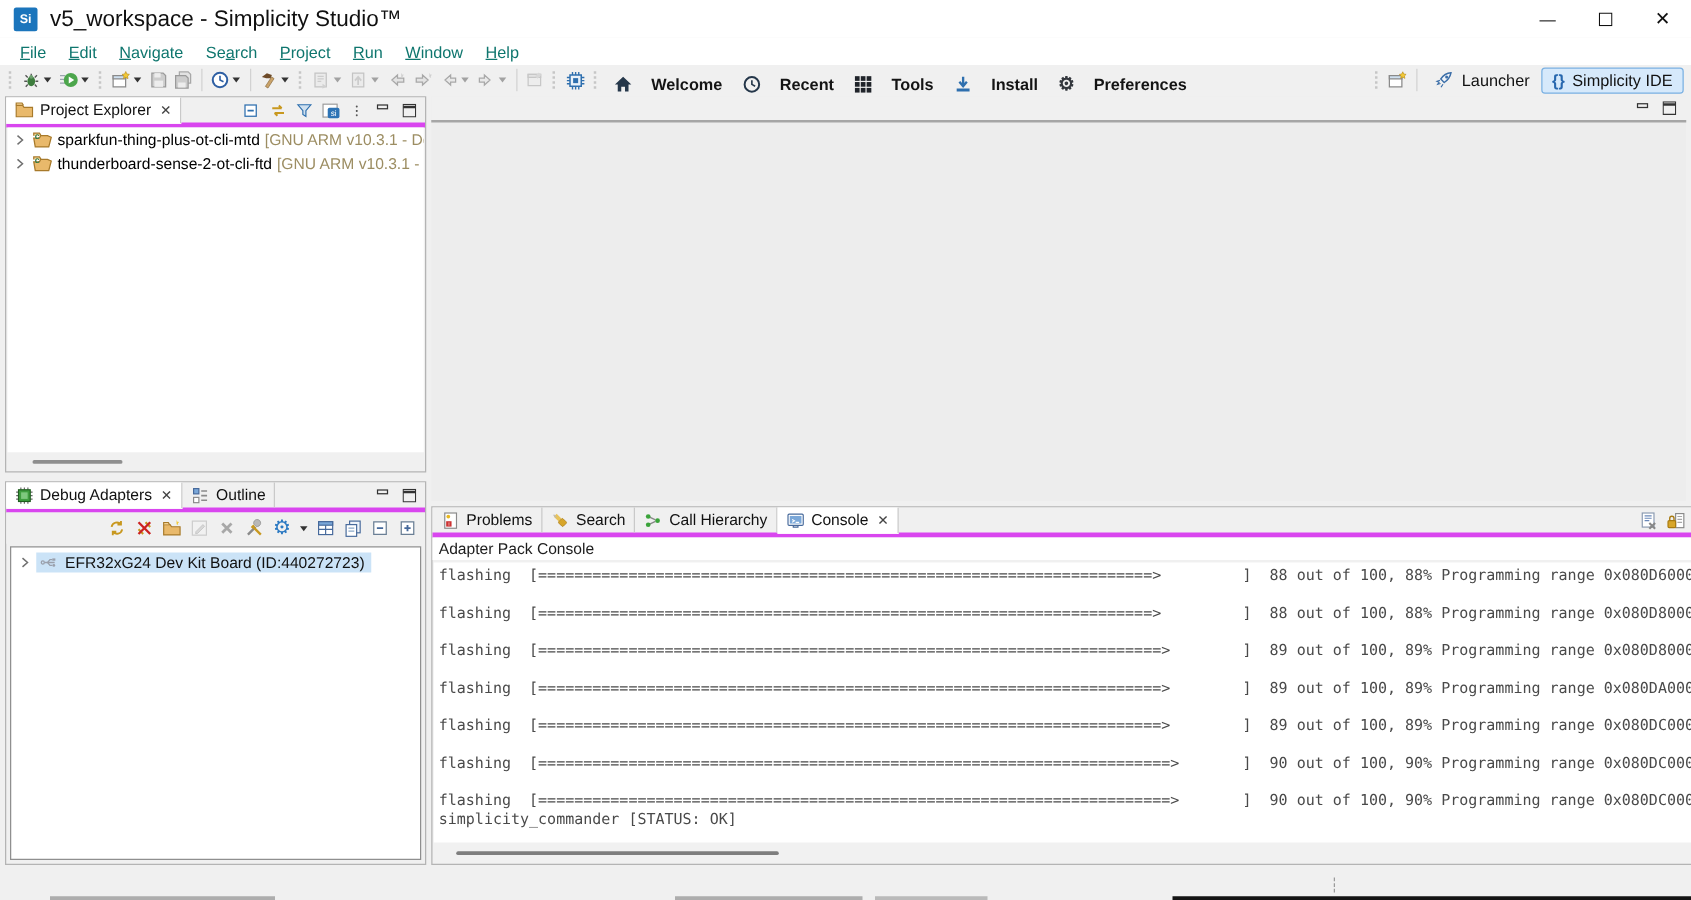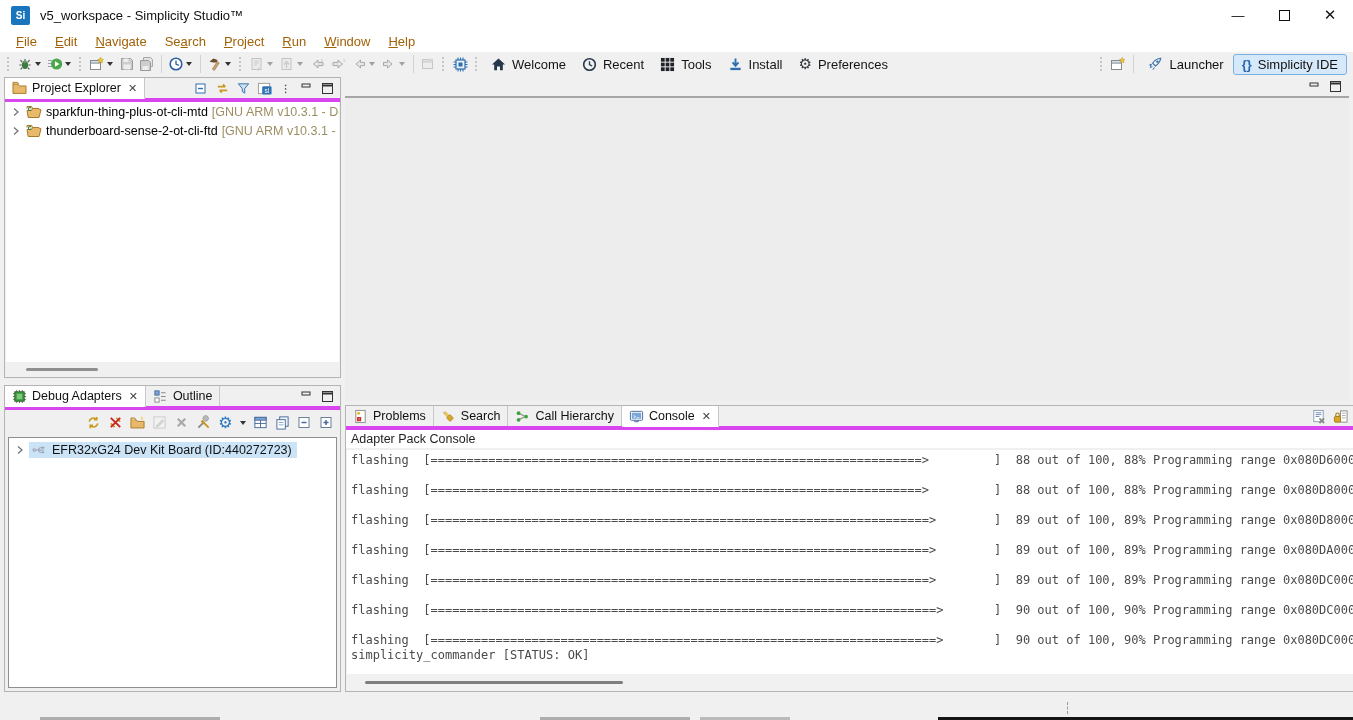--- a/index.html
+++ b/index.html
@@ -3,36 +3,36 @@
 <meta charset="utf-8">
 <style>
   html,body{margin:0;padding:0;background:#2a2a2a;}
   *{box-sizing:border-box;}
   .window{position:relative;width:1353px;height:720px;background:#f0f0f0;
     font-family:"Liberation Sans",sans-serif;overflow:hidden;color:#111;}
   
   .titlebar{position:absolute;top:0;left:0;right:0;height:30px;background:#fff;display:flex;align-items:center;}
   .app-icon{width:19px;height:19px;margin-left:11px;background:#1b75bc;color:#fff;font-size:10px;font-weight:bold;
     display:flex;align-items:center;justify-content:center;border-radius:2px;flex:none;}
-  .title-text{margin-left:10px;font-size:13px;color:#101010;white-space:nowrap;}
+  .title-text{margin-left:10px;font-size:18px;color:#101010;white-space:nowrap;}
   .win-controls{margin-left:auto;display:flex;height:100%;}
   .win-btn{width:46px;display:flex;align-items:center;justify-content:center;font-size:13px;color:#101010;}
   
   .menubar{position:absolute;top:30px;left:0;right:0;height:22px;background:#fff;display:flex;align-items:center;
     padding-left:7px;font-size:13px;}
-  .menu-item{padding:2px 9px;color:#a16207;white-space:nowrap;}
+  .menu-item{padding:2px 9px;color:#0f766e;white-space:nowrap;}
   .menu-item u{text-decoration:underline;}
   
   .toolbar{position:absolute;top:52px;left:0;right:0;height:24px;background:#f0f0f0;display:flex;align-items:center;padding-left:3px;}
   .tbtn{height:22px;display:flex;align-items:center;padding:0 2px;flex:none;}
   .caret{width:0;height:0;border-left:3.5px solid transparent;border-right:3.5px solid transparent;border-top:4px solid #333;margin:0 2px;}
   .caret.gray{border-top-color:#a2a2a2;}
   .tsep{width:1px;height:18px;background:#d2d2d2;margin:0 4px;flex:none;}
   .tgrip{width:4px;height:14px;border-left:2px dotted #c6c6c6;margin:0 4px;flex:none;}
-  .tool-link{display:flex;align-items:center;gap:6px;padding:0 8px;height:22px;font-size:13px;color:#141414;flex:none;}
+  .tool-link{display:flex;align-items:flex-end;gap:15px;padding:0 8px;height:22px;font-size:13px;color:#141414;flex:none;font-weight:bold;}
   .toolbar-right{margin-left:auto;display:flex;align-items:center;margin-right:6px;}
   .persp{display:flex;align-items:center;gap:6px;padding:2px 8px;border-radius:3px;font-size:13px;border:1px solid transparent;flex:none;}
   .persp.active{background:#d6e9fb;border:1px solid #79b0e2;}
   .brace{color:#2767ae;font-weight:bold;font-size:13px;}
   
   .panel{position:absolute;background:#f0f0f0;border:1px solid #b4b4b4;}
   .ptabbar{height:24px;display:flex;align-items:stretch;background:#f0f0f0;border-bottom:4px solid #d946ef;}
   .ptab{display:flex;align-items:center;gap:5px;padding:0 7px;font-size:12.5px;white-space:nowrap;border-right:1px solid #c9c9c9;}
   .ptab.sel{background:#fff;margin-bottom:-1px;border-bottom:1px solid #fff;}
   .tab-x{font-size:11px;color:#444;margin-left:2px;}

